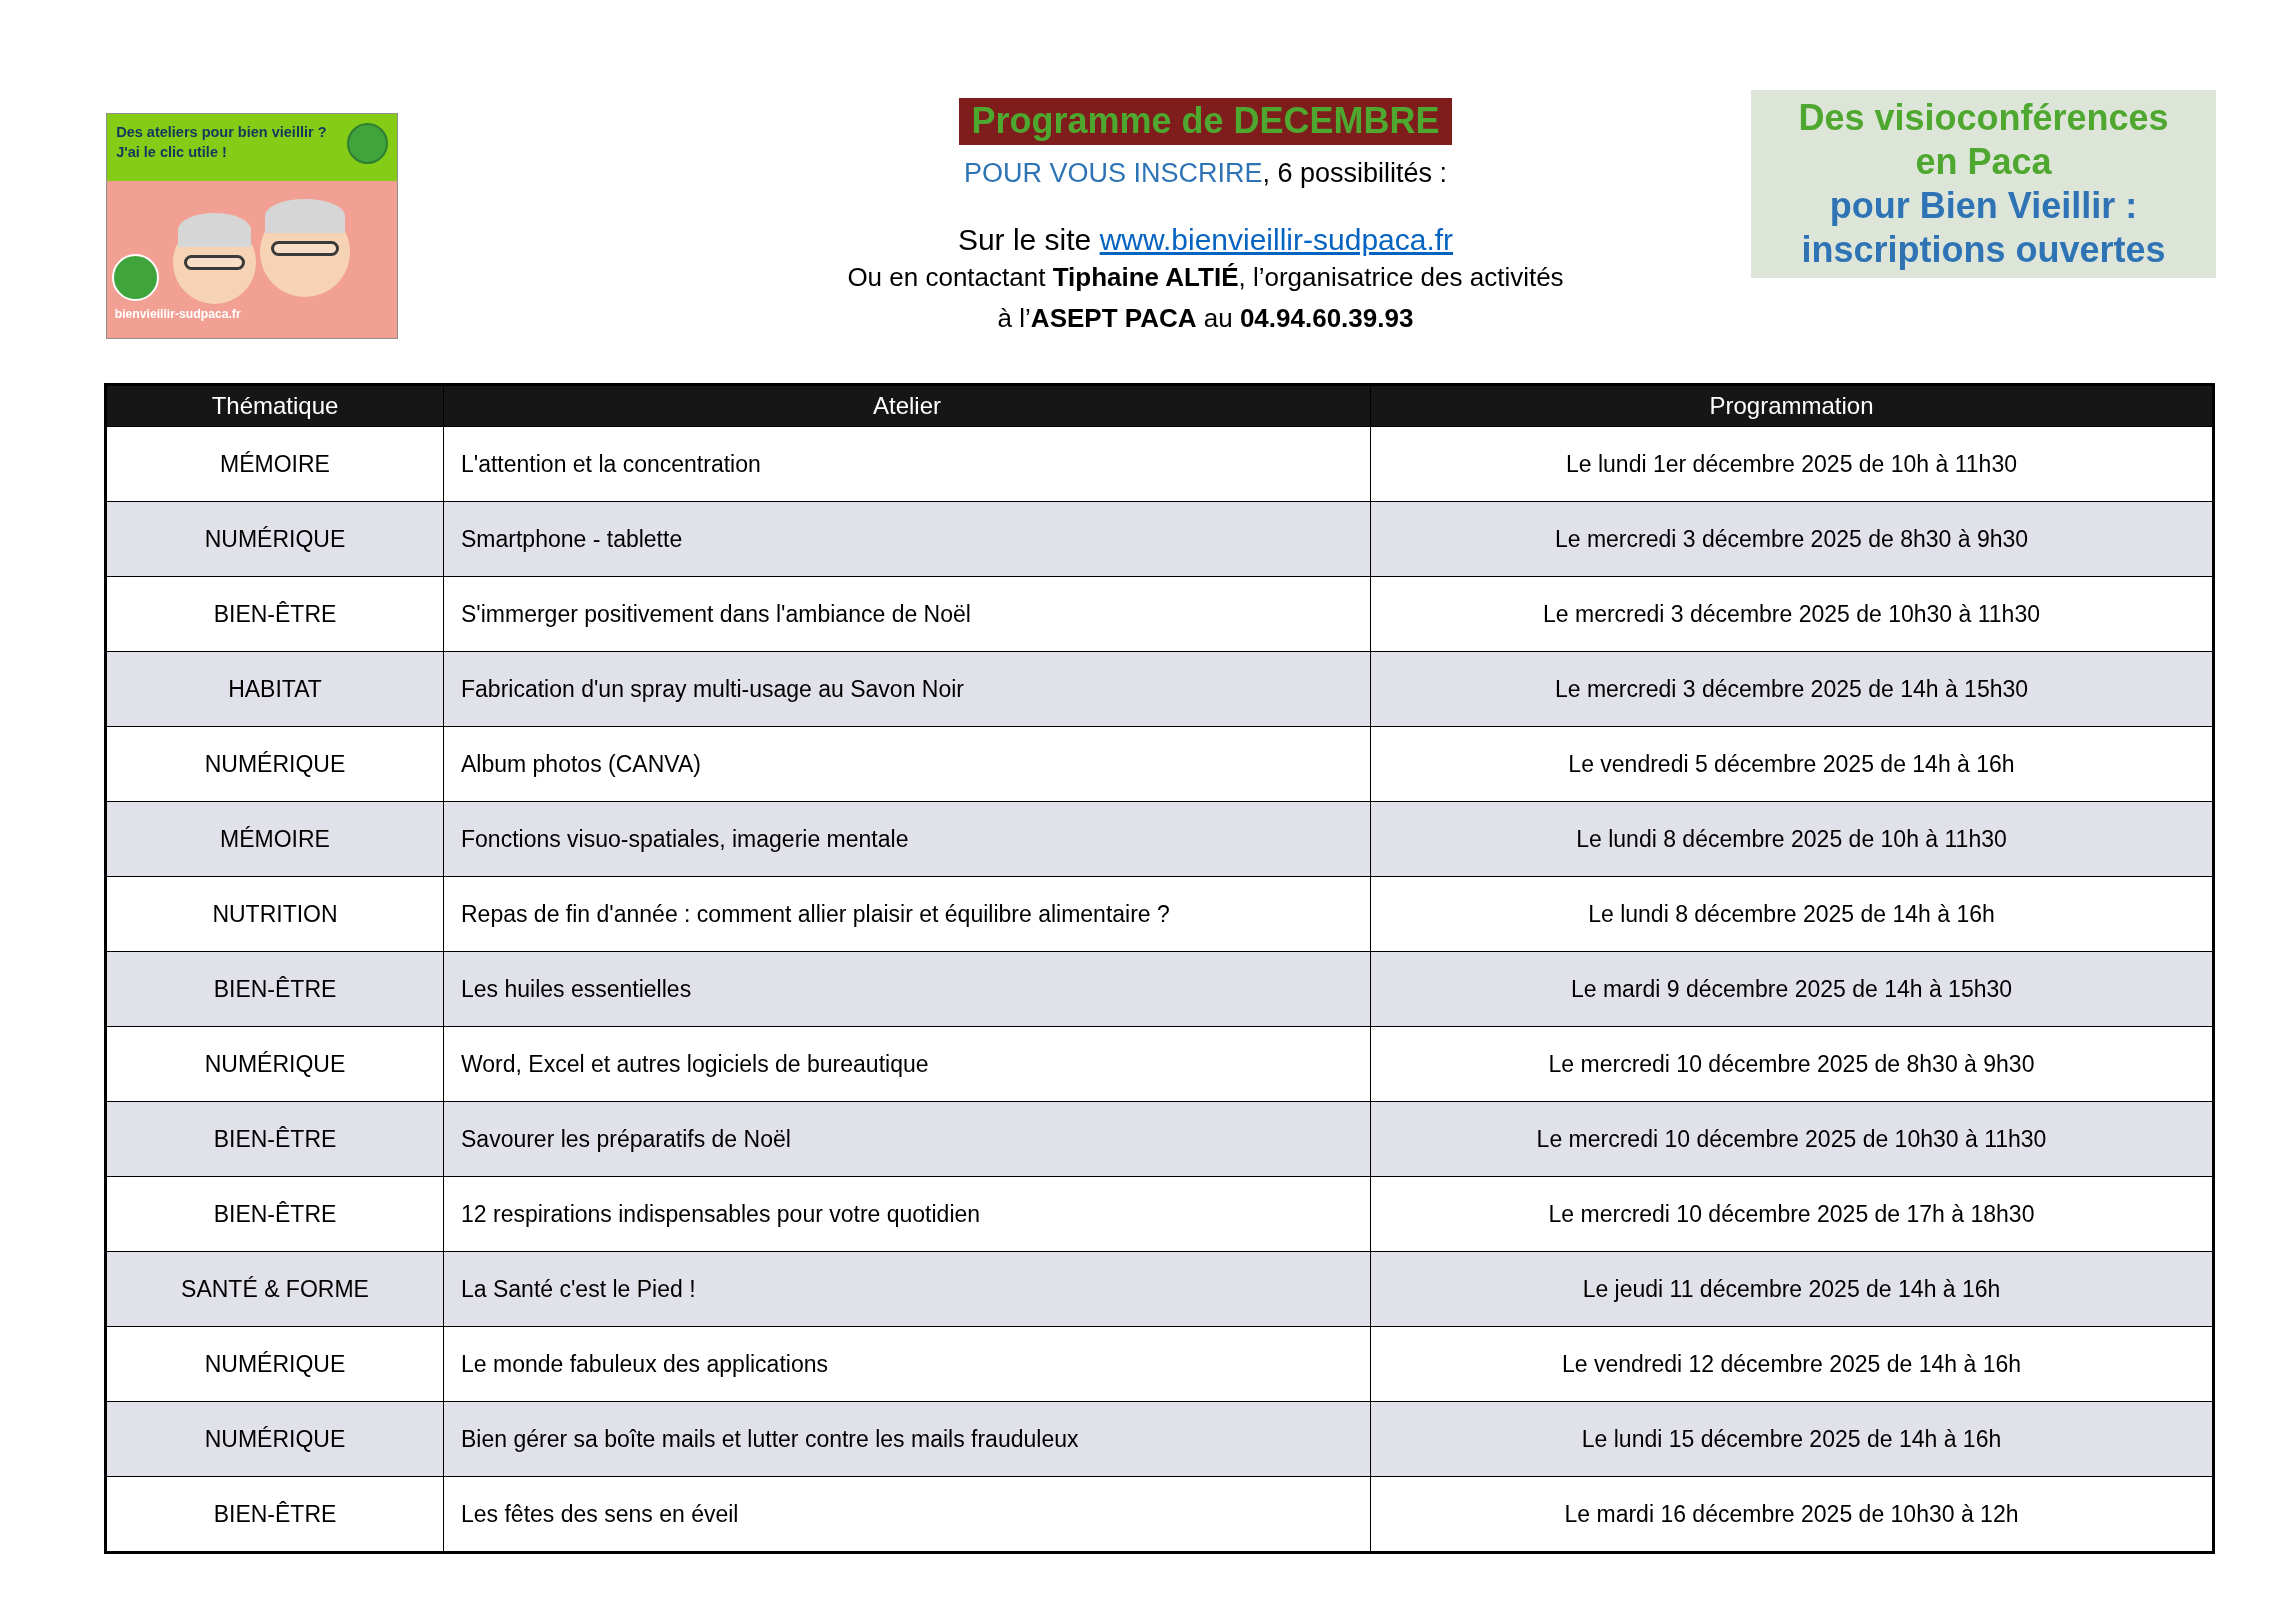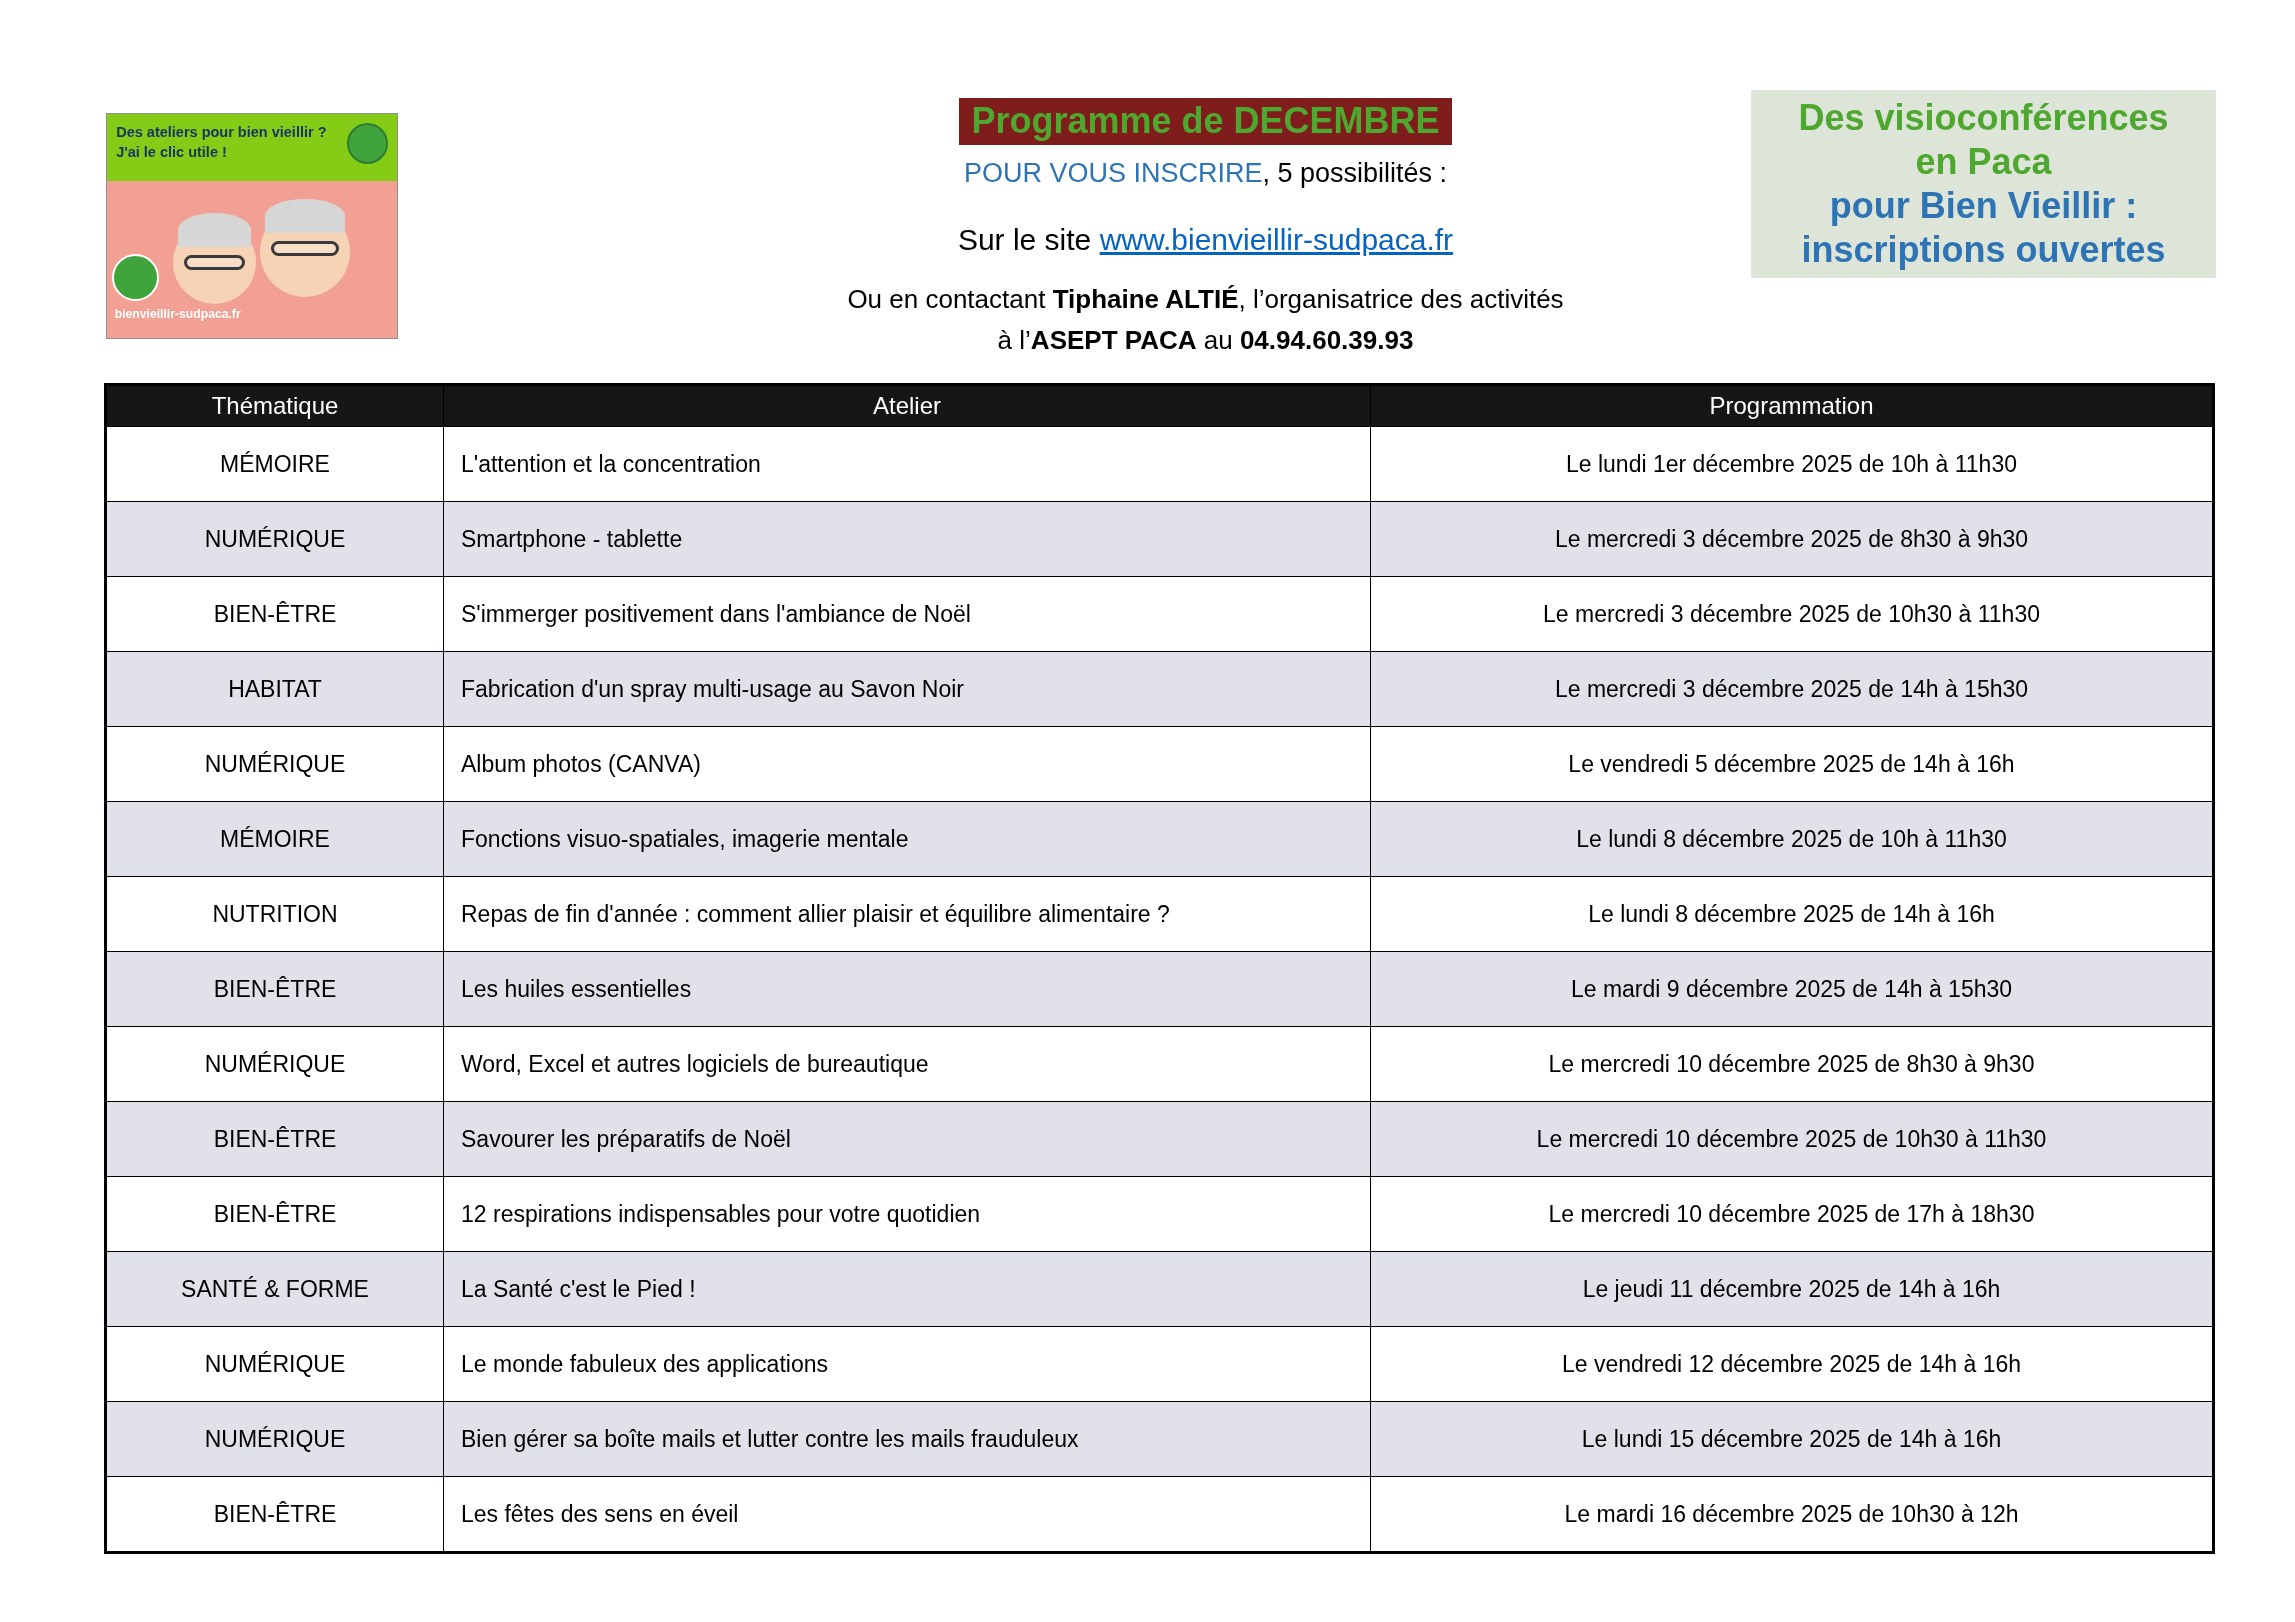--- a/index.html
+++ b/index.html
@@ -40,21 +40,21 @@
   
   .center-head{position:absolute;left:689px;top:98px;width:1033px;text-align:center;}
   .prog-title{
     display:inline-block;background:#7f1d1d;color:#4EA72E;
     font-size:36px;font-weight:bold;padding:2.3px 12.2px;
   }
   .inscribe-line{margin-top:13.8px;font-size:27px;}
   .blue-bold{color:#2E74B5;font-weight:normal;margin-top:40px;}
   .site-line{margin-top:34px;font-size:30px;}
   .site-link{color:#0563C1;text-decoration:underline;cursor:pointer;}
-  .contact-line{margin-top:27px;font-size:26px;}
+  .contact-line{margin-top:5px;font-size:26px;}
   .org-line{margin-top:9.2px;font-size:26px;}
   .bold{font-weight:bold;}
 
   
   .visio-banner{
     position:absolute;left:1751px;top:90px;width:465px;
     background:#dde4d8;text-align:center;padding:6px 0;
   }
   .v-line{font-size:36px;font-weight:bold;line-height:1.22;}
   .v-green{color:#4EA72E;}
@@ -95,21 +95,21 @@
   <div class="promo-photo">
     <div class="person p1"></div>
     <div class="person p2"></div>
     <div class="green-dot"></div>
     <div class="promo-url">bienvieillir-sudpaca.fr</div>
   </div>
 </div>
 
 <div class="center-head">
   <div><span class="prog-title">Programme de DECEMBRE</span></div>
-  <div class="inscribe-line"><span class="blue-bold">POUR VOUS INSCRIRE</span><span>, 5 possibilités :</span></div>
+  <div class="inscribe-line"><span class="blue-bold">POUR VOUS INSCRIRE</span><span>, 6 possibilités :</span></div>
   <div class="site-line"><span>Sur le site </span><a class="site-link">www.bienvieillir-sudpaca.fr</a></div>
   <div class="contact-line"><span>Ou en contactant </span><span class="bold">Tiphaine ALTIÉ</span><span>, l’organisatrice des activités</span></div>
   <div class="org-line"><span>à l’</span><span class="bold">ASEPT PACA</span><span> au </span><span class="bold">04.94.60.39.93</span></div>
 </div>
 
 <div class="visio-banner">
   <div class="v-line v-green">Des visioconférences</div>
   <div class="v-line v-green">en Paca</div>
   <div class="v-line v-blue">pour Bien Vieillir :</div>
   <div class="v-line v-blue">inscriptions ouvertes</div>

